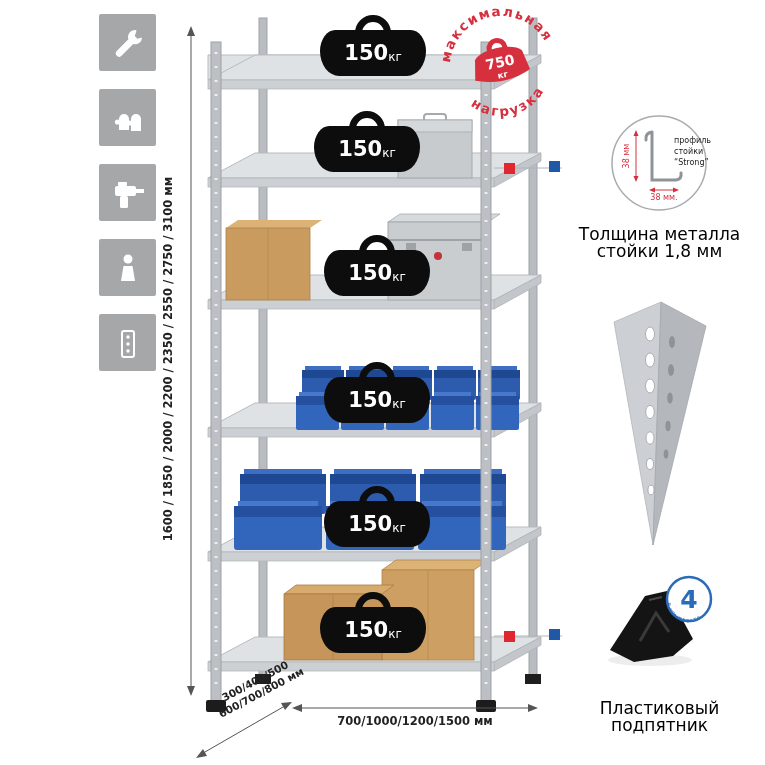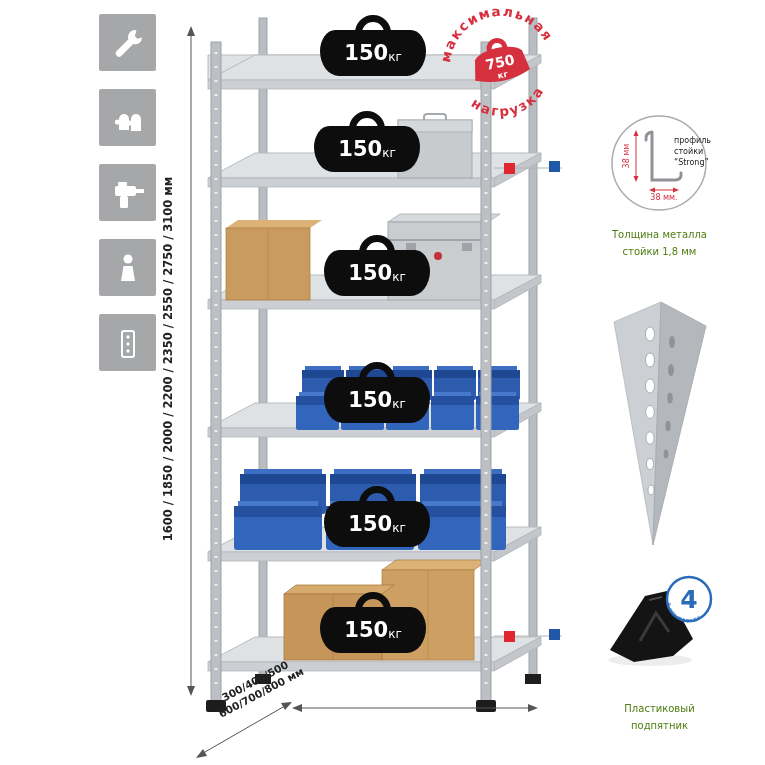--- a/index.html
+++ b/index.html
@@ -12,21 +12,21 @@
           border-radius:16px 16px 20px 20px/22px 22px 26px 26px;
           display:flex;align-items:center;justify-content:center;color:#fff;z-index:5;}
   .weight::before{content:"";position:absolute;top:-15px;left:50%;transform:translateX(-50%);
           width:22px;height:22px;border:7px solid #0d0d0d;border-radius:50%;z-index:-1;}
   .weight .wv{font-size:21px;font-weight:bold;line-height:1;}
   .weight .wu{font-size:12px;margin-top:7px;line-height:1;}
   .marker{position:absolute;width:11px;height:11px;z-index:6;}
   .marker.red{background:#e0262f;}
   .marker.blue{background:#2057a7;}
   .stamp{position:absolute;left:436px;top:2px;width:130px;height:130px;transform:rotate(-12deg);z-index:7;}
-  .caption{position:absolute;text-align:center;font-size:10px;line-height:17px;color:#4d7c0f;z-index:4;}
+  .caption{position:absolute;text-align:center;font-size:17px;line-height:17px;color:#000000;z-index:4;}
   .dim{position:absolute;font-size:11.5px;font-weight:bold;color:#222;z-index:4;}
   .height-label{left:-132px;top:352px;width:600px;text-align:center;transform:rotate(-90deg);}
   .width-label{left:300px;top:714px;width:230px;text-align:center;}
   .depth-label{left:193px;top:707px;width:134px;text-align:center;font-size:10.5px;line-height:13px;
                transform:rotate(-28deg);transform-origin:left top;}
 </style>
 </head>
 <body>
 
 <div class="canvas">
@@ -355,20 +355,21 @@
       <text x="65" y="76" font-size="8.5" font-weight="bold" fill="#fff" text-anchor="middle">кг</text>
     </svg>
   </div>
 
   <div class="marker red" style="left:504px;top:163px"></div>
   <div class="marker blue" style="left:549px;top:161px"></div>
   <div class="marker red" style="left:504px;top:631px"></div>
   <div class="marker blue" style="left:549px;top:629px"></div>
 
   <div class="dim height-label">1600 / 1850 / 2000 / 2200 / 2350 / 2550 / 2750 / 3100 мм</div>
+  <div class="dim width-label">700/1000/1200/1500 мм</div>
   <div class="dim depth-label">
     <span>300/400/500</span><br>
     <span>600/700/800 мм</span>
   </div>
 
   <div class="caption" style="left:577px;top:226px;width:165px">
     <span>Толщина металла</span><br>
     <span>стойки 1,8 мм</span>
   </div>
 

